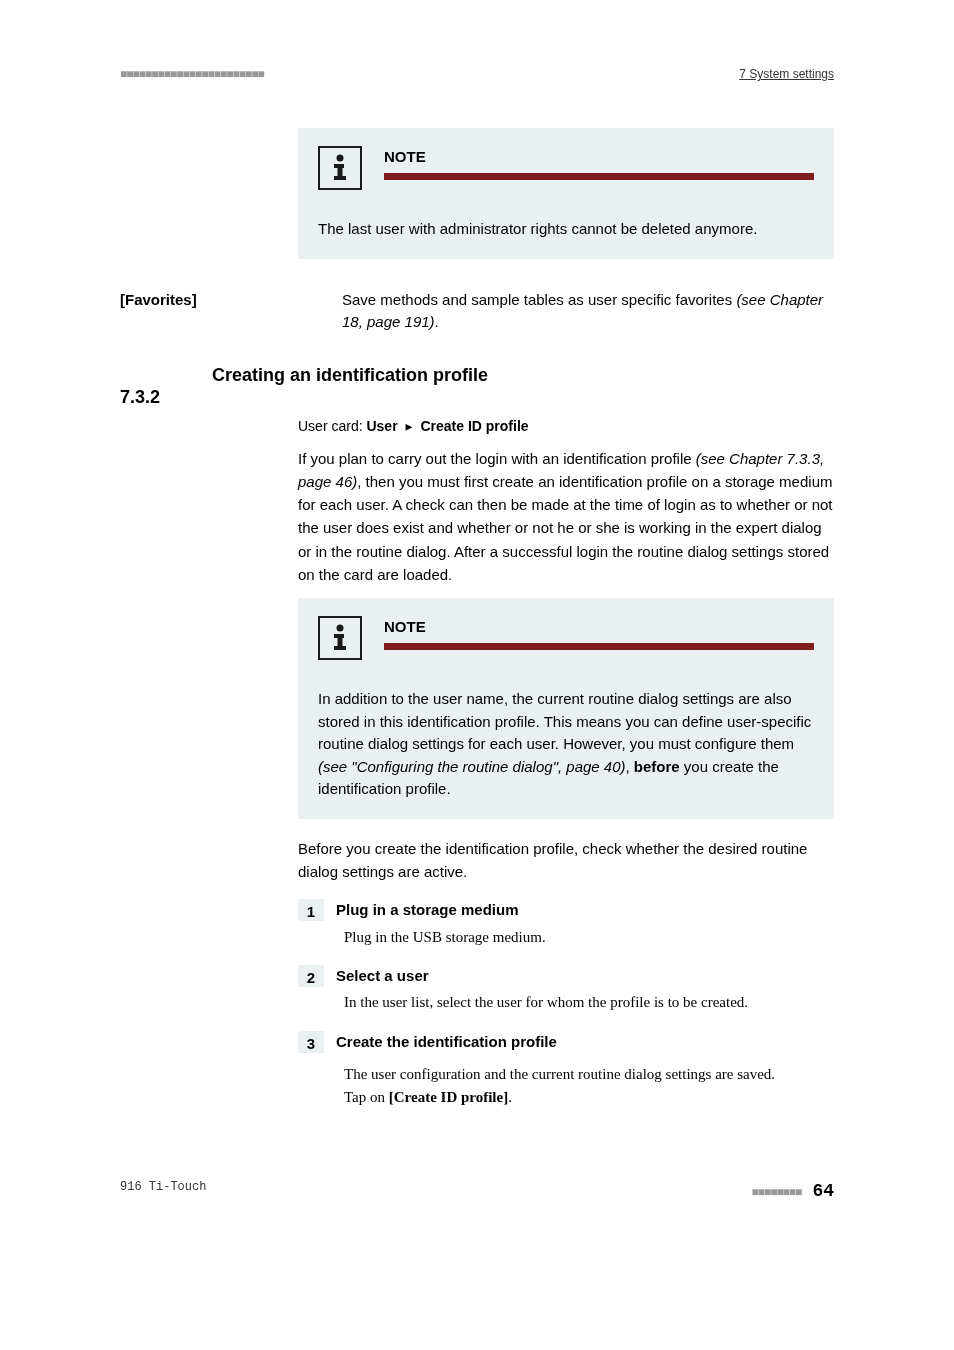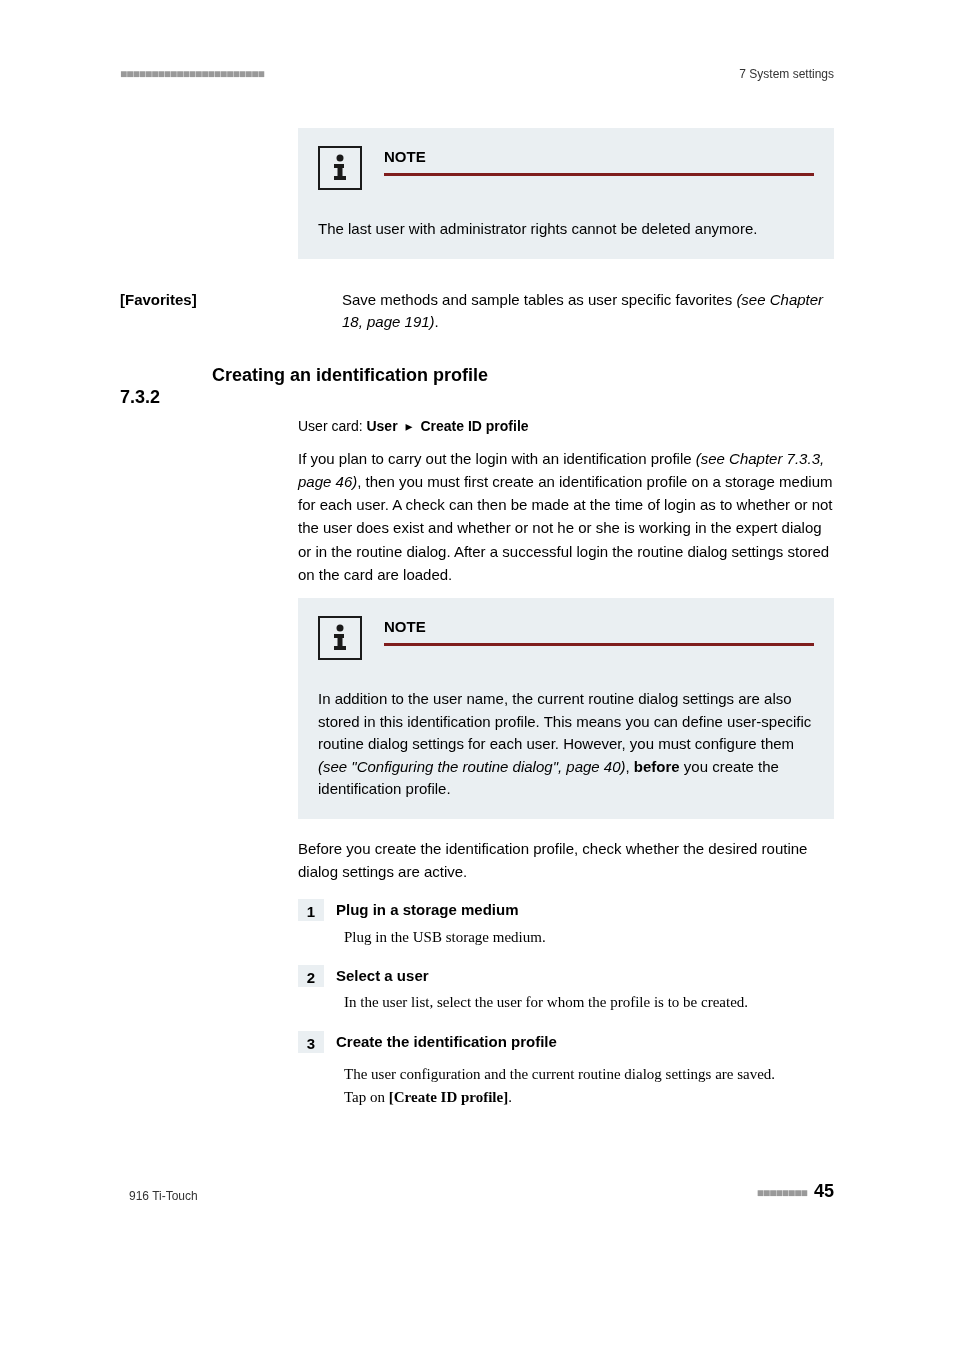--- a/index.html
+++ b/index.html
@@ -25,20 +25,21 @@
       margin-bottom: 45px;
     }
     .header-dashes-left {
       color: #999;
       font-size: 12px;
       letter-spacing: -1px;
     }
     .header-right {
       font-size: 12px;
       color: #333;
+      text-decoration: underline;
     }
     .note-box {
       background: #eaeff2;
       padding: 18px 20px 18px 20px;
       margin-bottom: 18px;
       margin-left: 178px;
     }
     .note-header {
       display: flex;
       align-items: flex-start;
@@ -53,21 +54,21 @@
       justify-content: center;
       margin-right: 22px;
       background: #eaeff2;
     }
     .note-title-wrap {
       flex: 1;
     }
     .note-title {
       font-weight: bold;
       font-size: 15px;
-      border-bottom: 3px solid #7f1d1d;
+      border-bottom: 7px solid #7f1d1d;
       padding-bottom: 4px;
       display: block;
     }
     .note-body {
       font-size: 15px;
       line-height: 1.5;
       margin-top: 28px;
     }
     .favorites-label {
       font-weight: bold;
@@ -134,25 +135,26 @@
       margin-bottom: 4px;
     }
     .step-body-inner {
       margin-left: 8px;
       line-height: 1.55;
       font-family: Liberation Serif, serif;
     }
     .footer-row {
       position: absolute;
       bottom: 145px;
-      left: 129px;
+      left: 120px;
       right: 120px;
       display: flex;
       justify-content: space-between;
-      align-items: flex-end;
+      align-items: flex-start;
+      font-family: Liberation Mono, monospace;
     }
     .footer-left {
       font-size: 12px;
       color: #333;
     }
     .footer-right {
       font-size: 12px;
       color: #333;
     }
     .footer-dashes {
@@ -273,15 +275,15 @@
     <div class="step-body-inner">
       <span>Tap on </span><span class="bold">[Create ID profile]</span><span>.</span>
     </div>
   </div>
 </div>
 
 <div class="footer-row">
   <span class="footer-left">916 Ti-Touch</span>
   <span class="footer-right">
     <span class="footer-dashes">■■■■■■■■</span>
-    <span class="footer-pagenum">45</span>
+    <span class="footer-pagenum">64</span>
   </span>
 </div>
 
 </body></html>

